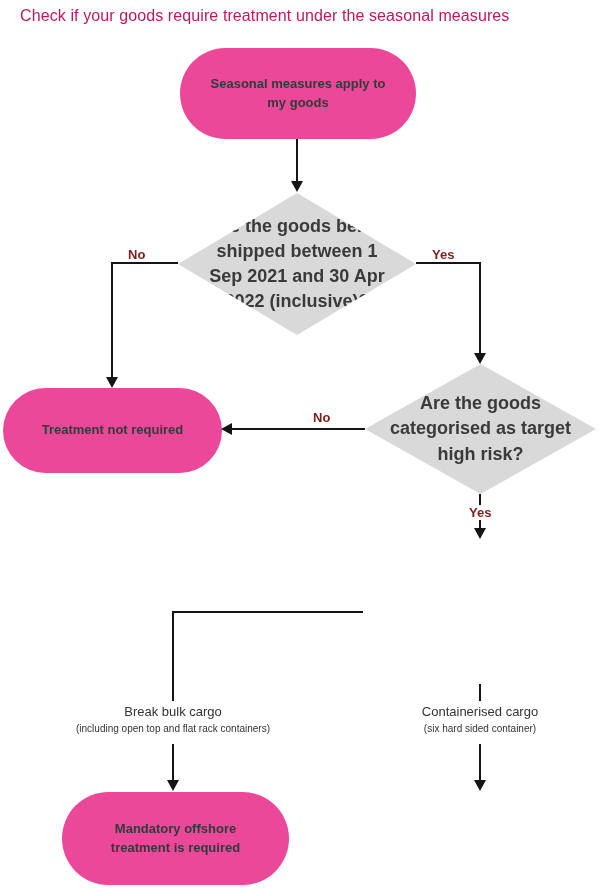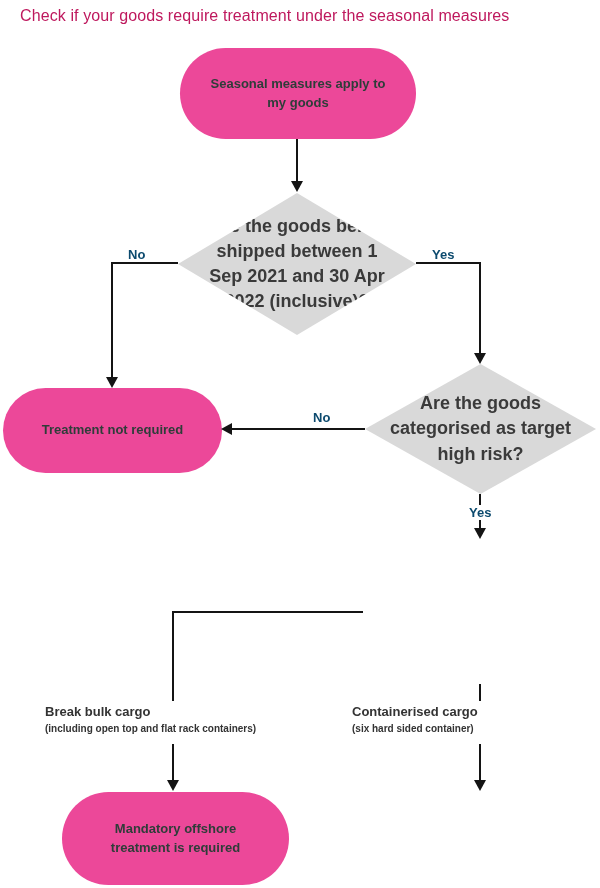--- a/index.html
+++ b/index.html
@@ -64,29 +64,30 @@
     width: 0; height: 0;
     border-top: 6px solid transparent;
     border-bottom: 6px solid transparent;
     border-right: 11px solid #141414;
   }
   .edge-label {
     position: absolute;
     background: #ffffff;
     font-weight: 700;
     font-size: 13px;
-    color: #0c4a6e;
+    color: #7f1d1d;
     padding: 0 3px;
     white-space: nowrap;
   }
   .branch-label {
     position: absolute;
     background: #ffffff;
+    text-align: center;
     color: #333333;
-    font-weight: 700;
+    font-weight: 400;
   }
   .branch-label .main { display: block; font-size: 13px; line-height: 1.5; }
   .branch-label .sub  { display: block; font-size: 10px; line-height: 1.4; }
   .pill .sub { display: block; font-weight: 700; font-size: 11px; line-height: 1.45; }
 </style>
 </head>
 <body>
 
 <div class="canvas">
 

